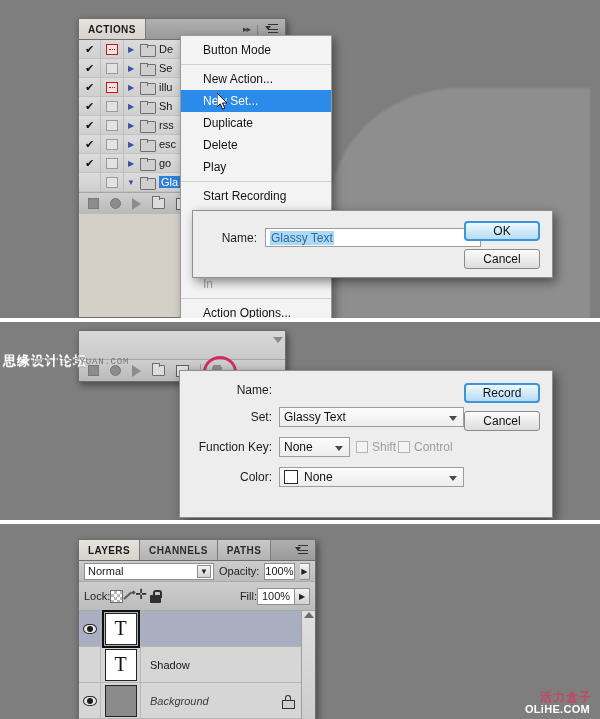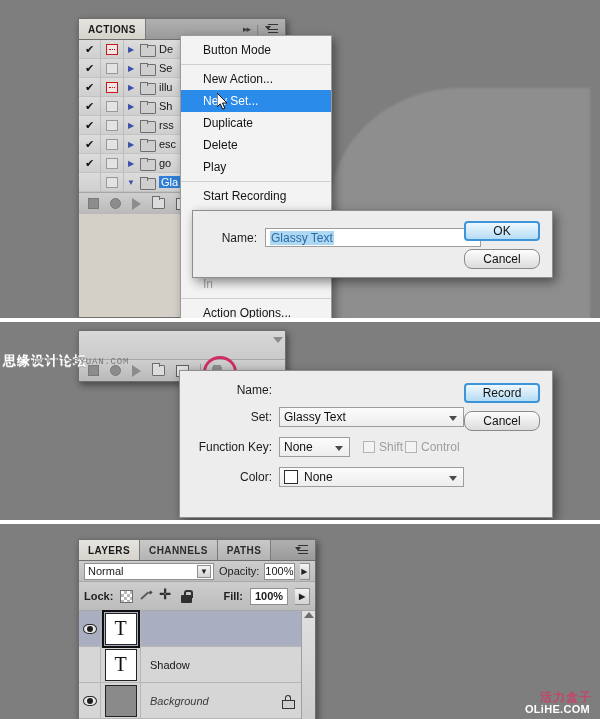--- a/index.html
+++ b/index.html
@@ -161,21 +161,21 @@
   .dlg-row { display:flex; align-items:center; margin-bottom:10px; }
   .dlg-label { font-size:12px; color:#1c1c1c; text-align:right; }
   .txtfield {
     background:#ffffff; border:1px solid #9d9d9d; height:19px;
     display:flex; align-items:center; padding:0 4px; font-size:12px; color:#111;
   }
   .sel-text { background:#add8f4; color:#2a6aa6; padding:0 1px; }
   .btn {
     height:20px; display:flex; align-items:center; justify-content:center;
     font-size:12px; color:#111;
-    border:1px solid #8a8a8a; border-radius:8px;
+    border:1px solid #8a8a8a; border-radius:3px;
     background:linear-gradient(#fdfdfd,#dcdcdc);
   }
   .btn.primary {
     border:2px solid #3d94d8; border-radius:4px;
     background:linear-gradient(#eef8ff,#b5dcf4);
   }
   .ddown {
     background:linear-gradient(#fcfcfc,#ededed); border:1px solid #9d9d9d;
     height:20px; display:flex; align-items:center; padding:0 4px;
     font-size:12px; color:#111; position:relative;
@@ -208,22 +208,22 @@
     height:17px; background:#fff; border:1px solid #8f8f8f;
     display:flex; align-items:center; justify-content:center; font-size:11px;
     width:38px;
   }
   .numarrow {
     width:15px; height:17px; border:1px solid #8f8f8f; border-left:none;
     background:linear-gradient(#f4f4f4,#d2d2d2);
     display:flex; align-items:center; justify-content:center; font-size:8px; color:#222;
   }
   .lay-lock {
-    height:21px; display:flex; align-items:center; gap:7px; padding:14px 5px;
-    background:linear-gradient(#cdcdcd,#bcbcbc); border-bottom:1px solid #a9a9a9;font-weight:bold;
+    height:21px; display:flex; align-items:center; padding:14px 5px;
+    background:linear-gradient(#cdcdcd,#bcbcbc); border-bottom:1px solid #a9a9a9;
   }
   .lk { width:13px; height:13px; position:relative; }
   .lk.transp { border:1px solid #6f6f6f;
     background-image:linear-gradient(45deg,#b9b9b9 25%,transparent 25%,transparent 75%,#b9b9b9 75%),
                      linear-gradient(45deg,#b9b9b9 25%,#fff 25%,#fff 75%,#b9b9b9 75%);
     background-size:6px 6px; background-position:0 0,3px 3px; }
   .lk.brush:before { content:""; position:absolute; left:1px; top:8px; width:10px; height:2px;
     background:#5c5c5c; transform:rotate(-42deg); transform-origin:left center; }
   .lk.brush:after { content:""; position:absolute; left:9px; top:1px; width:3px; height:3px; background:#4a4a4a; transform:rotate(-42deg);}
   .lk.move:before{ content:"✛"; position:absolute; left:-1px; top:-4px; font-size:14px; color:#2f2f2f;}
@@ -480,21 +480,21 @@
           <span>Glassy Text</span>
           <i class="caret"></i>
         </span>
       </div>
       <div class="dlg-row">
         <span class="dlg-label" style="width:80px;">Function Key:</span>
         <span class="ddown" style="width:71px; margin-left:7px;">
           <span>None</span>
           <i class="caret"></i>
         </span>
-        <span class="chk" style="margin-left:13px;">
+        <span class="chk" style="margin-left:6px;">
           <span class="box"></span>
           <span>Shift</span>
         </span>
         <span class="chk" style="margin-left:2px;">
           <span class="box"></span>
           <span>Control</span>
         </span>
       </div>
       <div class="dlg-row" style="margin-bottom:0;">
         <span class="dlg-label" style="width:80px;">Color:</span>

